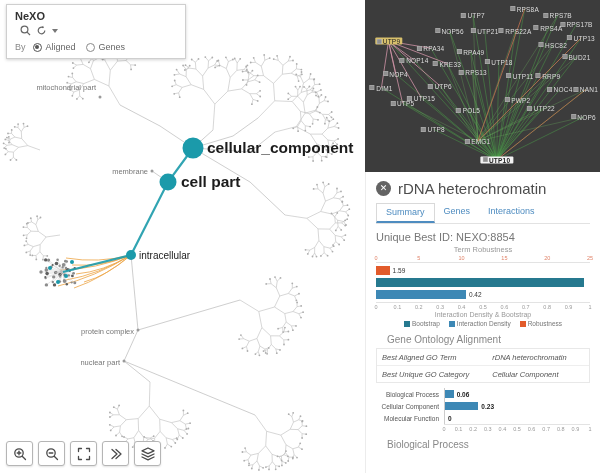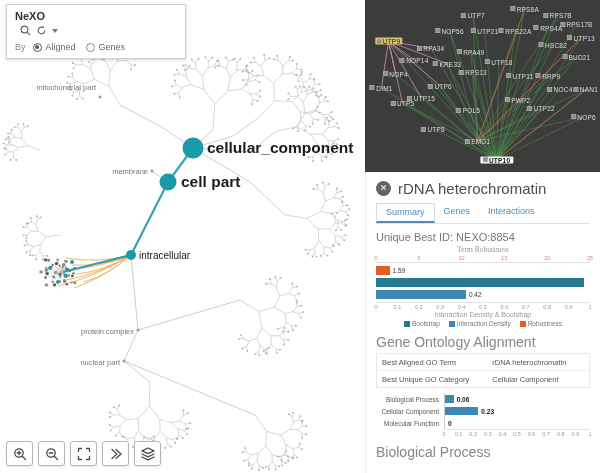--- a/index.html
+++ b/index.html
@@ -56,43 +56,43 @@
   
   #details-pane { position:absolute; left:365px; top:172px; width:235px; height:301px; background:#fff;
     border-left:1px solid #ececec; padding:6px 10px 0; overflow:hidden; }
   .dt-header { display:flex; align-items:center; gap:7px; margin:2px 0 6px; }
   .close-icon { width:15px; height:15px; border-radius:50%; background:#636363; color:#fff; font-size:9px;
     line-height:15px; text-align:center; cursor:pointer; flex:none; }
   .dt-title { font-size:15px; color:#4d4d4d; }
   .dt-tabs { display:flex; border-bottom:1px solid #e2e2e2; }
   .dt-tab { font-size:9px; color:#4e8cc0; padding:3px 9px 4px; cursor:pointer; }
   .dt-tab.active { border:1px solid #d9d9d9; border-bottom:2px solid #4e8cc0; background:#fff; }
-  .section-h { font-size:14px; color:#888; margin:7px 0 2px; }
+  .section-h { font-size:10px; color:#888; margin:7px 11px 2px; }
   .uid-line { font-size:11px; color:#777; margin:7px 0 2px; }
 
   
   .tr-chart { margin-top:2px; }
-  .tr-title { font-size:7.5px; color:#999; text-align:center; margin-bottom:1px;font-family:Liberation Serif, serif; }
+  .tr-title { font-size:7.5px; color:#999; text-align:center; margin-bottom:1px; }
   .axisrow { position:relative; height:8px; font-size:5.5px; color:#9a9a9a; }
   .axisrow .tick { position:absolute; transform:translateX(-50%); top:0; }
   .axisrow.topax { color:#e0846a; border-bottom:1px solid #e3e3e3; }
   .axisrow.botax { border-top:1px solid #e3e3e3; }
   .axisrow.botax .tick { top:1px; }
   #tr-bars { margin:3px 0 2px; }
   .tr-row { display:flex; align-items:center; height:9px; margin:3px 0; }
   .tr-bar { height:9px; flex:none; }
   .tr-val { font-size:6.5px; color:#333; margin-left:3px; }
   .axis-label { font-size:7px; color:#999; text-align:center; margin-top:1px; }
   .legend { display:flex; justify-content:center; gap:9px; font-size:6.5px; color:#777; margin-top:2px; }
   .leg-item { display:flex; align-items:center; gap:2px; }
   .leg-sq { width:6px; height:6px; flex:none; }
 
   
   .al-table { border:1px solid #e8e8e8; font-size:7.5px; color:#555; margin:3px 0 5px; }
-  .al-row { display:flex; }
+  .al-row { display:flex;font-style:italic; }
   .al-row + .al-row { border-top:1px solid #eee; }
   .al-cell { padding:3.5px 5px; }
   .al-label { width:52%; }
   .al-value { width:48%; }
 
   
   #go-chart { margin-top:2px; }
   .go-row { display:flex; align-items:center; height:12px; font-size:6.5px; color:#555; }
   .go-cat { width:68px; text-align:right; padding-right:5px; flex:none; }
   .go-track { flex:1; display:flex; align-items:center; border-left:1px solid #ccc; height:12px; }

